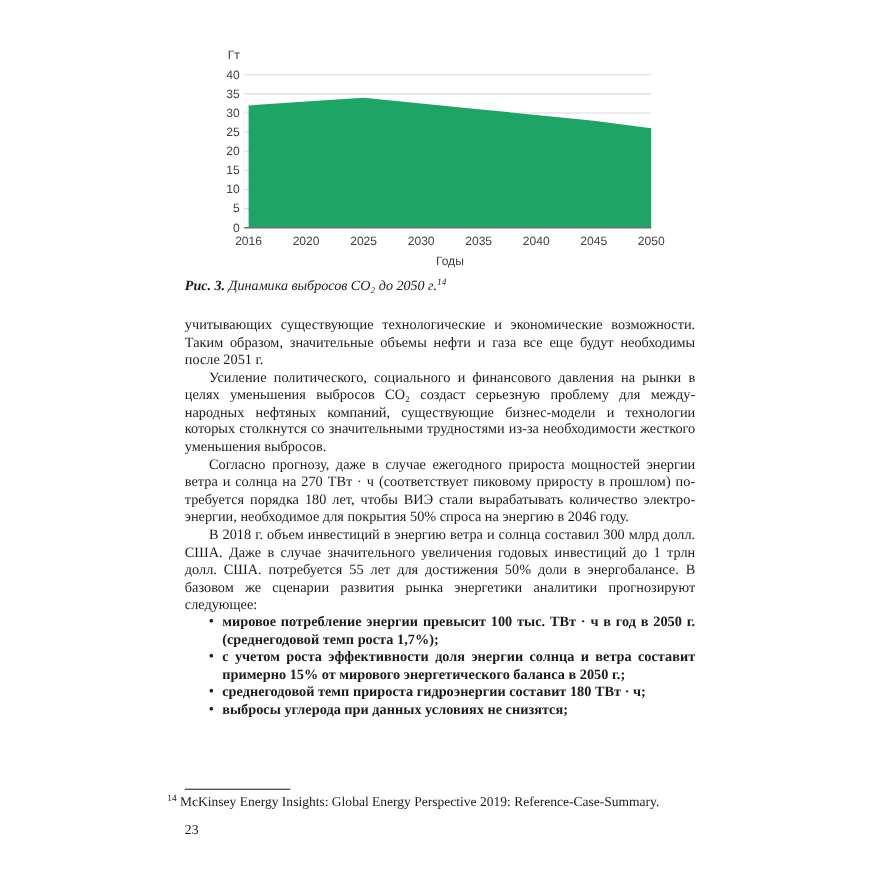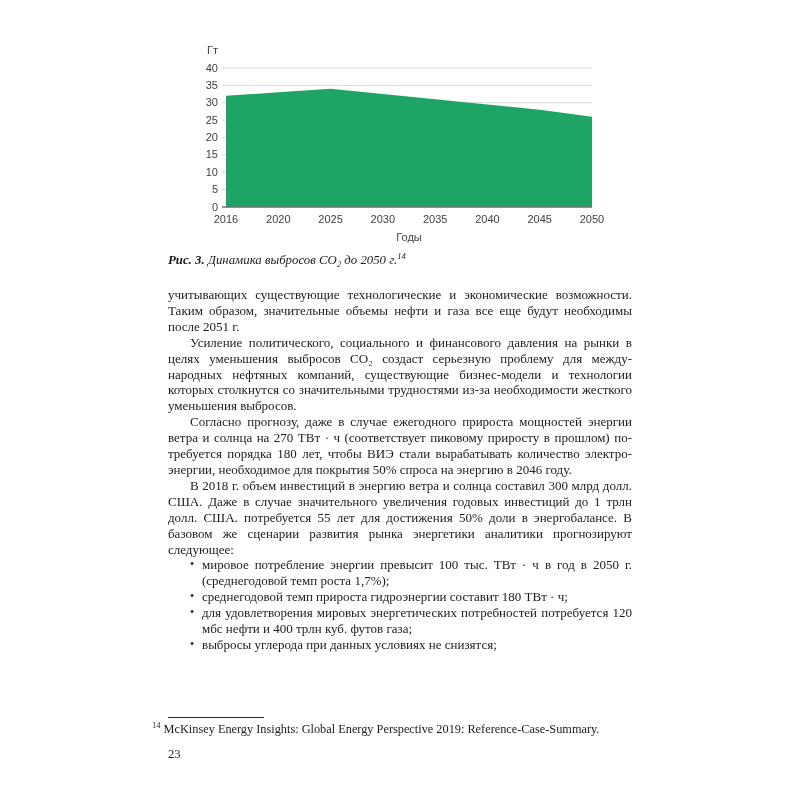--- a/index.html
+++ b/index.html
@@ -11,21 +11,21 @@
   svg .tick { font-family: "Liberation Sans", sans-serif; font-size: 11px; fill: #3f3f3f; }
   .caption { position: absolute; left: 168px; top: 252px; width: 464px; margin: 0;
              font-size: 12.8px; line-height: 16px; font-style: italic; }
   .cap-label { font-weight: bold; }
   .sup { vertical-align: super; font-size: 8.5px; line-height: 0; }
   .body-text { position: absolute; left: 168px; top: 287px; width: 464px;
                font-size: 13px; line-height: 15.9px; text-align: justify;
                hyphens: auto; -webkit-hyphens: auto; }
   .para { margin: 0; text-indent: 22px; }
   .para.no-indent { text-indent: 0; }
-  .bullets { margin: 0; padding: 0; list-style: none; }
+  .bullets { margin: 0; padding: 0; list-style: none; font-weight: bold; }
   .bullets li { position: relative; margin-left: 34px; text-align: justify; }
   .bullets li::before { content: "\2022"; position: absolute; left: -12px; top: 0; font-size: 12px; }
   .footnote-rule { position: absolute; left: 168px; top: 717px; width: 96px; height: 0;
                    border-top: 1px solid #2b2b2b; }
   .footnote { position: absolute; left: 152px; top: 722px; width: 464px; margin: 0;
               font-size: 12.3px; line-height: 15px; }
   .page-number { position: absolute; left: 168px; top: 747px; width: 464px;
                  text-align: left; font-size: 12.5px; }
 </style>
 </head>
@@ -69,22 +69,22 @@
 
   <p class="caption"><span class="cap-label">Рис. 3.</span> <span>Динамика выбросов CO₂ до 2050 г.</span><span class="sup">14</span></p>
 
   <div class="body-text">
     <p class="para no-indent">учитывающих существующие технологические и экономические возможности. Таким образом, значительные объемы нефти и газа все еще будут необходимы после 2051 г.</p>
     <p class="para">Усиление политического, социального и финансового давления на рынки в целях уменьшения выбросов CO₂ создаст серьезную проблему для между­народных нефтяных компаний, существующие бизнес-модели и технологии которых столкнутся со значительными трудностями из-за необходимости жесткого уменьшения выбросов.</p>
     <p class="para">Согласно прогнозу, даже в случае ежегодного прироста мощностей энергии ветра и солнца на 270 ТВт · ч (соответствует пиковому приросту в прошлом) по­требуется порядка 180 лет, чтобы ВИЭ стали вырабатывать количество электро­энергии, необходимое для покрытия 50% спроса на энергию в 2046 году.</p>
     <p class="para">В 2018 г. объем инвестиций в энергию ветра и солнца составил 300 млрд долл. США. Даже в случае значительного увеличения годовых инвестиций до 1 трлн долл. США. потребуется 55 лет для достижения 50% доли в энергобалан­се. В базовом же сценарии развития рынка энергетики аналитики прогнозируют следующее:</p>
     <ul class="bullets">
       <li>мировое потребление энергии превысит 100 тыс. ТВт · ч в год в 2050 г. (сред­негодовой темп роста 1,7%);</li>
+      <li>с учетом роста эффективности доля энергии солнца и ветра составит при­мерно 15% от мирового энергетического баланса в 2050 г.;</li>
       <li>среднегодовой темп прироста гидроэнергии составит 180 ТВт · ч;</li>
-      <li>для удовлетворения мировых энергетических потребностей потребуется 120 мбс нефти и 400 трлн куб. футов газа;</li>
       <li>выбросы углерода при данных условиях не снизятся;</li>
     </ul>
   </div>
 
   <div class="footnote-rule"></div>
   <p class="footnote"><span class="sup">14</span> <span>McKinsey Energy Insights: Global Energy Perspective 2019: Reference-Case-Summary.</span></p>
 
   <div class="page-number">23</div>
 
 </div>

